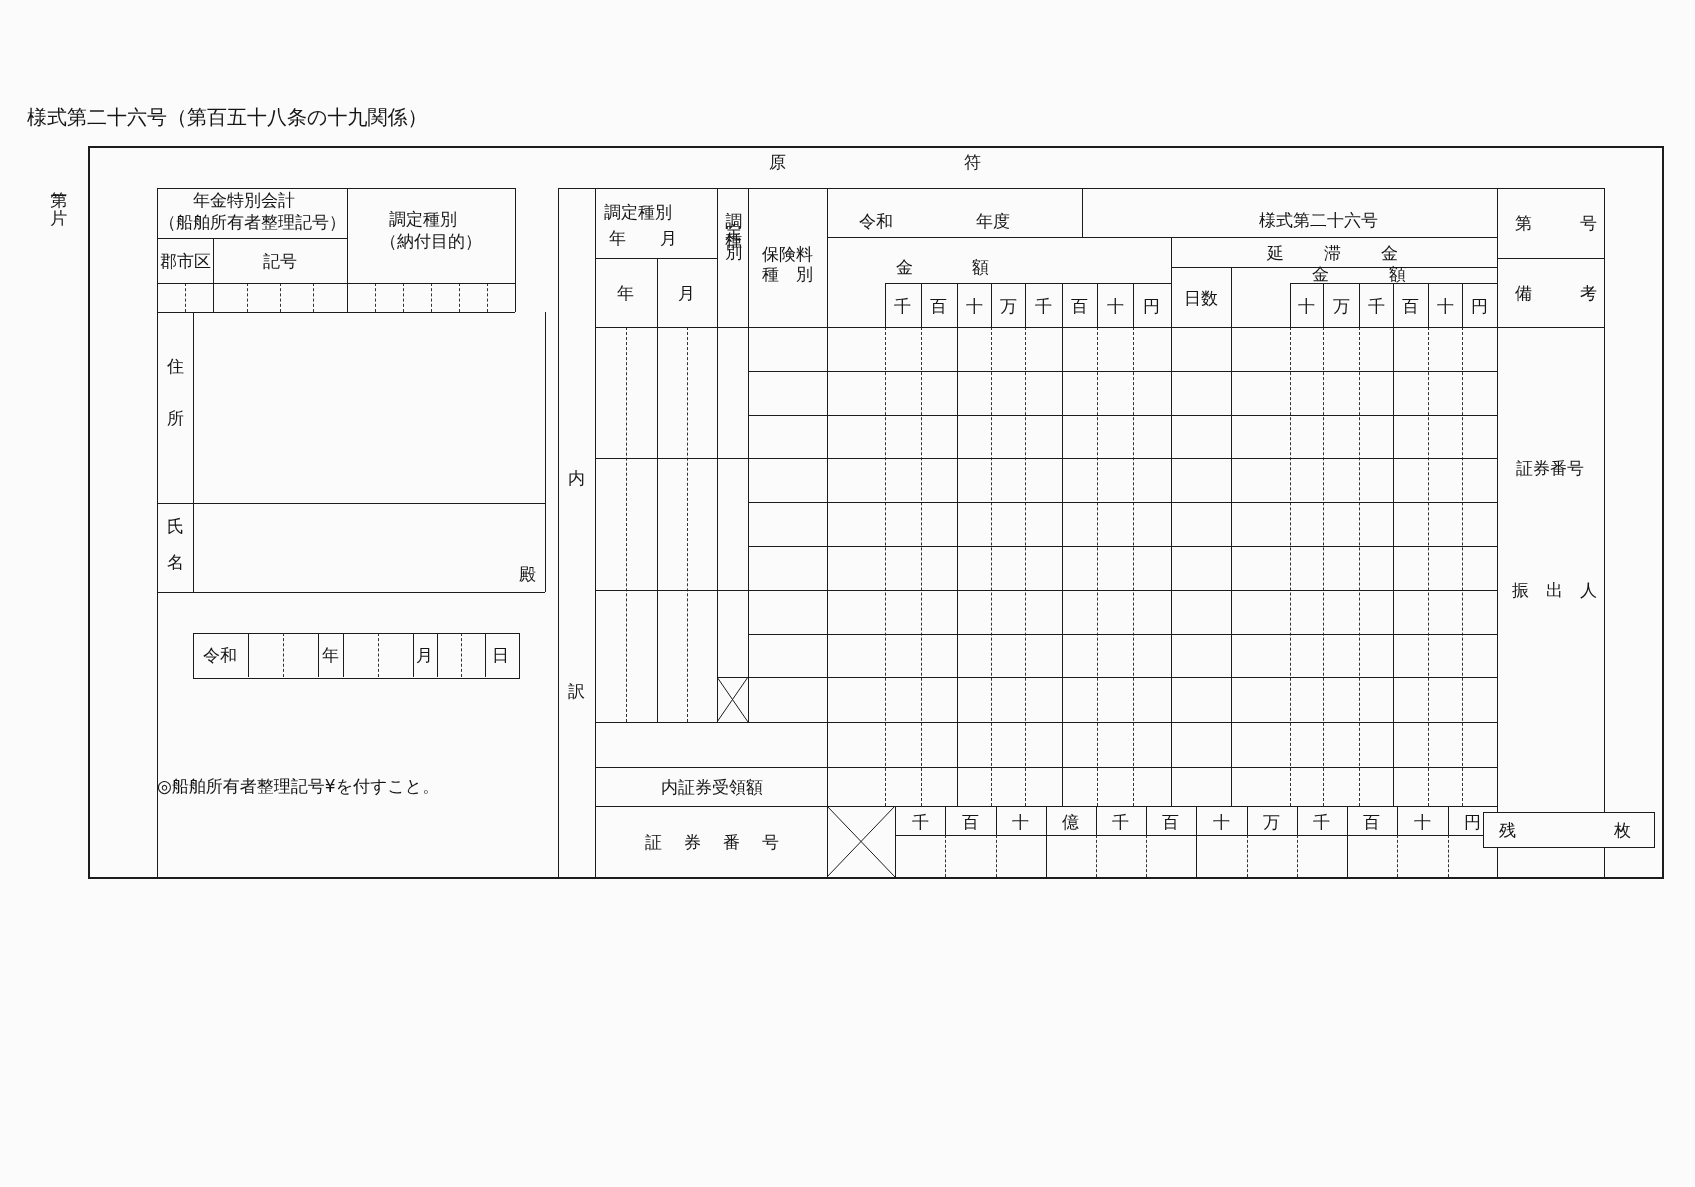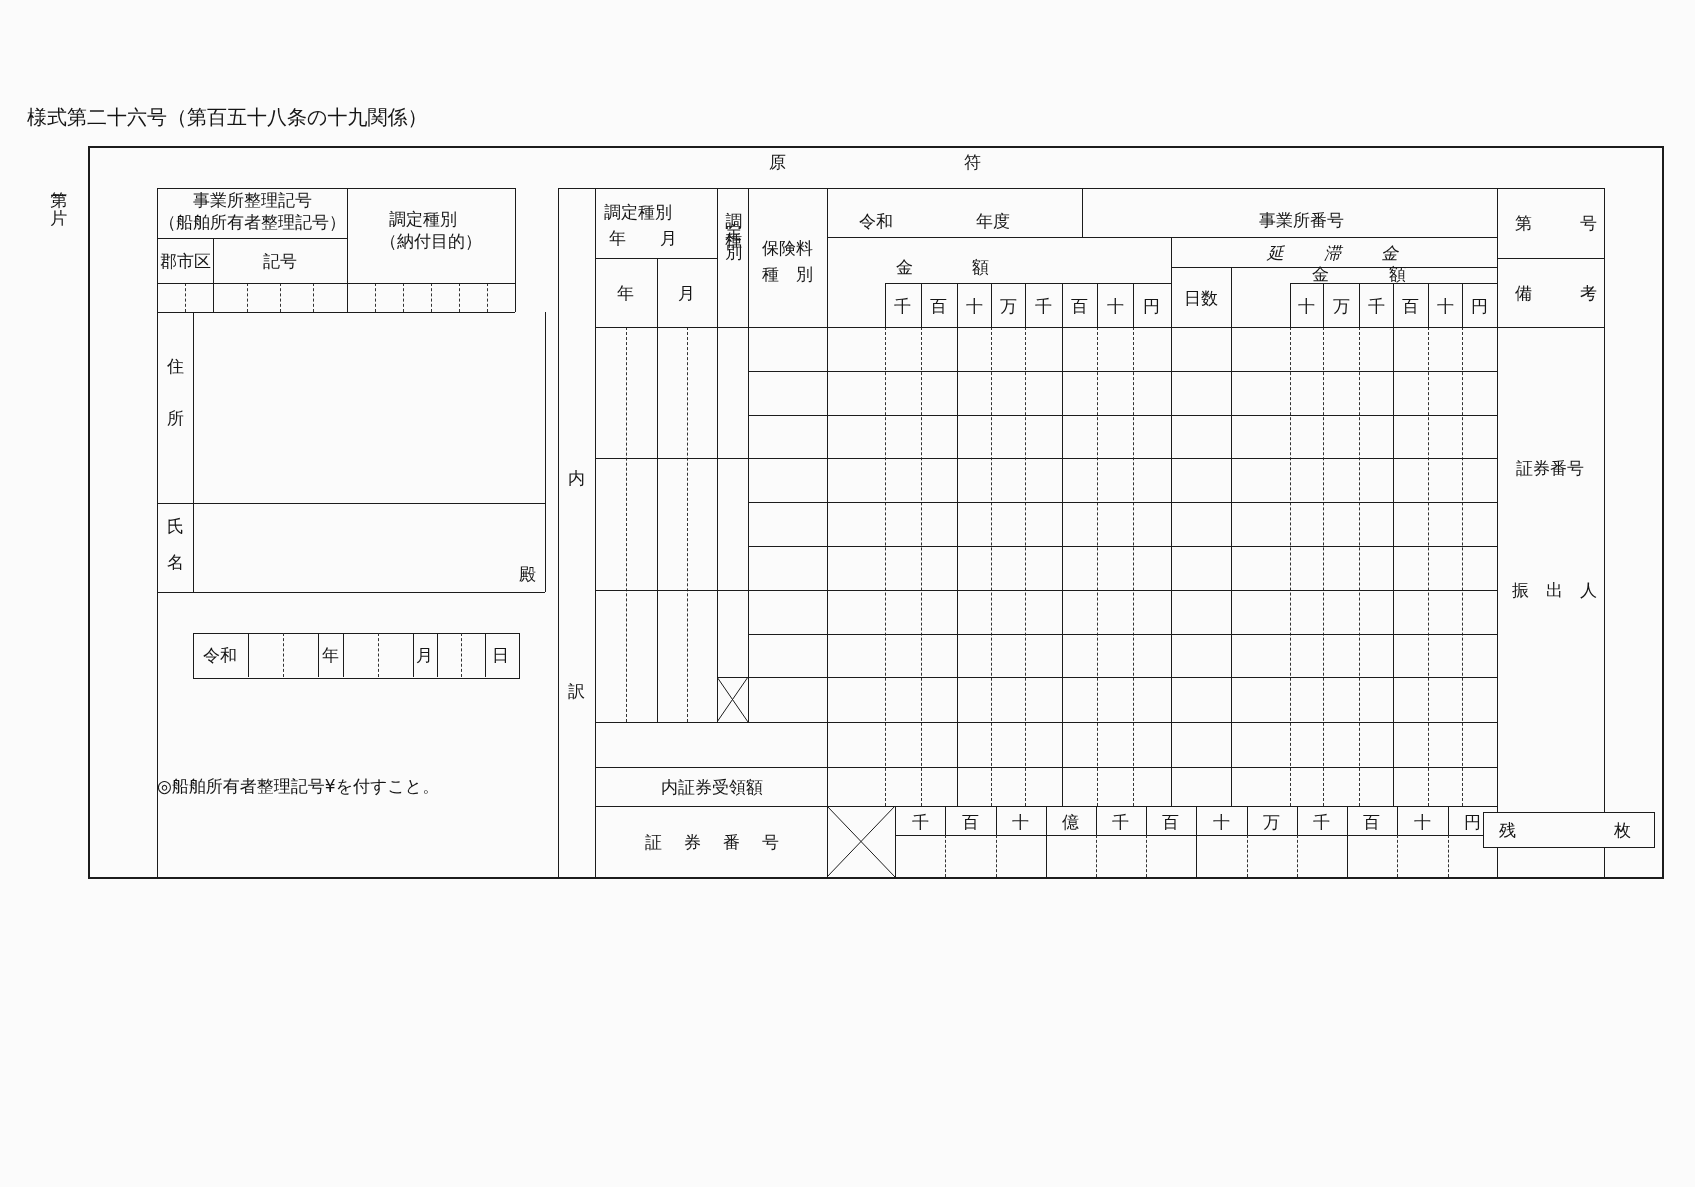--- a/index.html
+++ b/index.html
@@ -8,21 +8,21 @@
   .lb{position:absolute;font-size:17px;line-height:1.25;white-space:pre;}
   .big{font-size:20px;}
   .vt{writing-mode:vertical-rl;text-orientation:upright;}
   .box{position:absolute;border:1px solid #1c1c1c;background:transparent;}
   .obox{position:absolute;border:2px solid #1c1c1c;}
   .vl{position:absolute;width:0;border-left:1px solid #1c1c1c;}
   .vd{position:absolute;width:0;border-left:1px dashed #333;}
   .hl{position:absolute;height:0;border-top:1px solid #1c1c1c;}
   .xmark{position:absolute;}
   .xmark line{stroke:#1c1c1c;stroke-width:1;}
-  .sp40{letter-spacing:40px;font-style:italic;}
+  .sp40{letter-spacing:40px;}
   .sp22{letter-spacing:22px;}
   .sp17{letter-spacing:17px;}
   .wbox{position:absolute;border:1px solid #1c1c1c;background:#fbfbfb;}
 </style>
 </head>
 <body>
 
 <div id="stage">
 
   <div class="lb big" style="left:27px;top:105px;">様式第二十六号（第百五十八条の十九関係）</div>
@@ -115,21 +115,21 @@
   <i class="hl" style="left:595px;top:590px;width:902px;"></i>
   <i class="hl" style="left:748px;top:634px;width:749px;"></i>
   <i class="hl" style="left:717px;top:677px;width:780px;"></i>
   <i class="hl" style="left:595px;top:722px;width:902px;"></i>
   <i class="hl" style="left:595px;top:767px;width:902px;"></i>
   <i class="hl" style="left:595px;top:806px;width:902px;"></i>
   <i class="hl" style="left:895px;top:835px;width:602px;"></i>
   <i class="hl" style="left:157px;top:503px;width:388px;"></i>
   <i class="hl" style="left:157px;top:592px;width:388px;"></i>
 
-  <div class="lb" style="left:193px;top:190px;">事業所整理記号</div>
+  <div class="lb" style="left:193px;top:190px;">年金特別会計</div>
   <div class="lb" style="left:159px;top:212px;">（船舶所有者整理記号）</div>
   <div class="lb" style="left:389px;top:209px;">調定種別</div>
   <div class="lb" style="left:380px;top:231px;">（納付目的）</div>
   <div class="lb" style="left:160px;top:251px;">郡市区</div>
   <div class="lb" style="left:263px;top:251px;">記号</div>
   <div class="lb" style="left:167px;top:356px;">住</div>
   <div class="lb" style="left:167px;top:408px;">所</div>
   <div class="lb" style="left:167px;top:516px;">氏</div>
   <div class="lb" style="left:167px;top:552px;">名</div>
   <div class="lb" style="left:519px;top:564px;">殿</div>
@@ -151,37 +151,37 @@
 
   <div class="lb" style="left:568px;top:468px;">内</div>
   <div class="lb" style="left:568px;top:681px;">訳</div>
 
   <div class="lb" style="left:604px;top:202px;">調定種別</div>
   <div class="lb" style="left:609px;top:228px;">年</div>
   <div class="lb" style="left:660px;top:228px;">月</div>
   <div class="lb" style="left:617px;top:283px;">年</div>
   <div class="lb" style="left:678px;top:283px;">月</div>
   <div class="lb vt" style="left:723px;top:198px;letter-spacing:11px;">調定種別</div>
-  <div class="lb" style="left:762px;top:238px;">保険料</div>
+  <div class="lb" style="left:762px;top:244px;">保険料</div>
   <div class="lb" style="left:762px;top:264px;">種　別</div>
 
   <div class="lb" style="left:859px;top:211px;">令和</div>
   <div class="lb" style="left:976px;top:211px;">年度</div>
   <div class="lb" style="left:896px;top:257px;">金</div>
   <div class="lb" style="left:972px;top:257px;">額</div>
   <div class="lb" style="left:894px;top:296px;">千</div>
   <div class="lb" style="left:930px;top:296px;">百</div>
   <div class="lb" style="left:966px;top:296px;">十</div>
   <div class="lb" style="left:1000px;top:296px;">万</div>
   <div class="lb" style="left:1035px;top:296px;">千</div>
   <div class="lb" style="left:1071px;top:296px;">百</div>
   <div class="lb" style="left:1107px;top:296px;">十</div>
   <div class="lb" style="left:1143px;top:296px;">円</div>
 
-  <div class="lb" style="left:1259px;top:210px;">事業所番号</div>
+  <div class="lb" style="left:1259px;top:210px;">様式第二十六号</div>
   <div class="lb sp40" style="left:1267px;top:243px;">延滞金</div>
   <div class="lb" style="left:1184px;top:288px;">日数</div>
   <div class="lb" style="left:1312px;top:264px;">金</div>
   <div class="lb" style="left:1389px;top:264px;">額</div>
   <div class="lb" style="left:1298px;top:296px;">十</div>
   <div class="lb" style="left:1333px;top:296px;">万</div>
   <div class="lb" style="left:1368px;top:296px;">千</div>
   <div class="lb" style="left:1402px;top:296px;">百</div>
   <div class="lb" style="left:1437px;top:296px;">十</div>
   <div class="lb" style="left:1471px;top:296px;">円</div>

